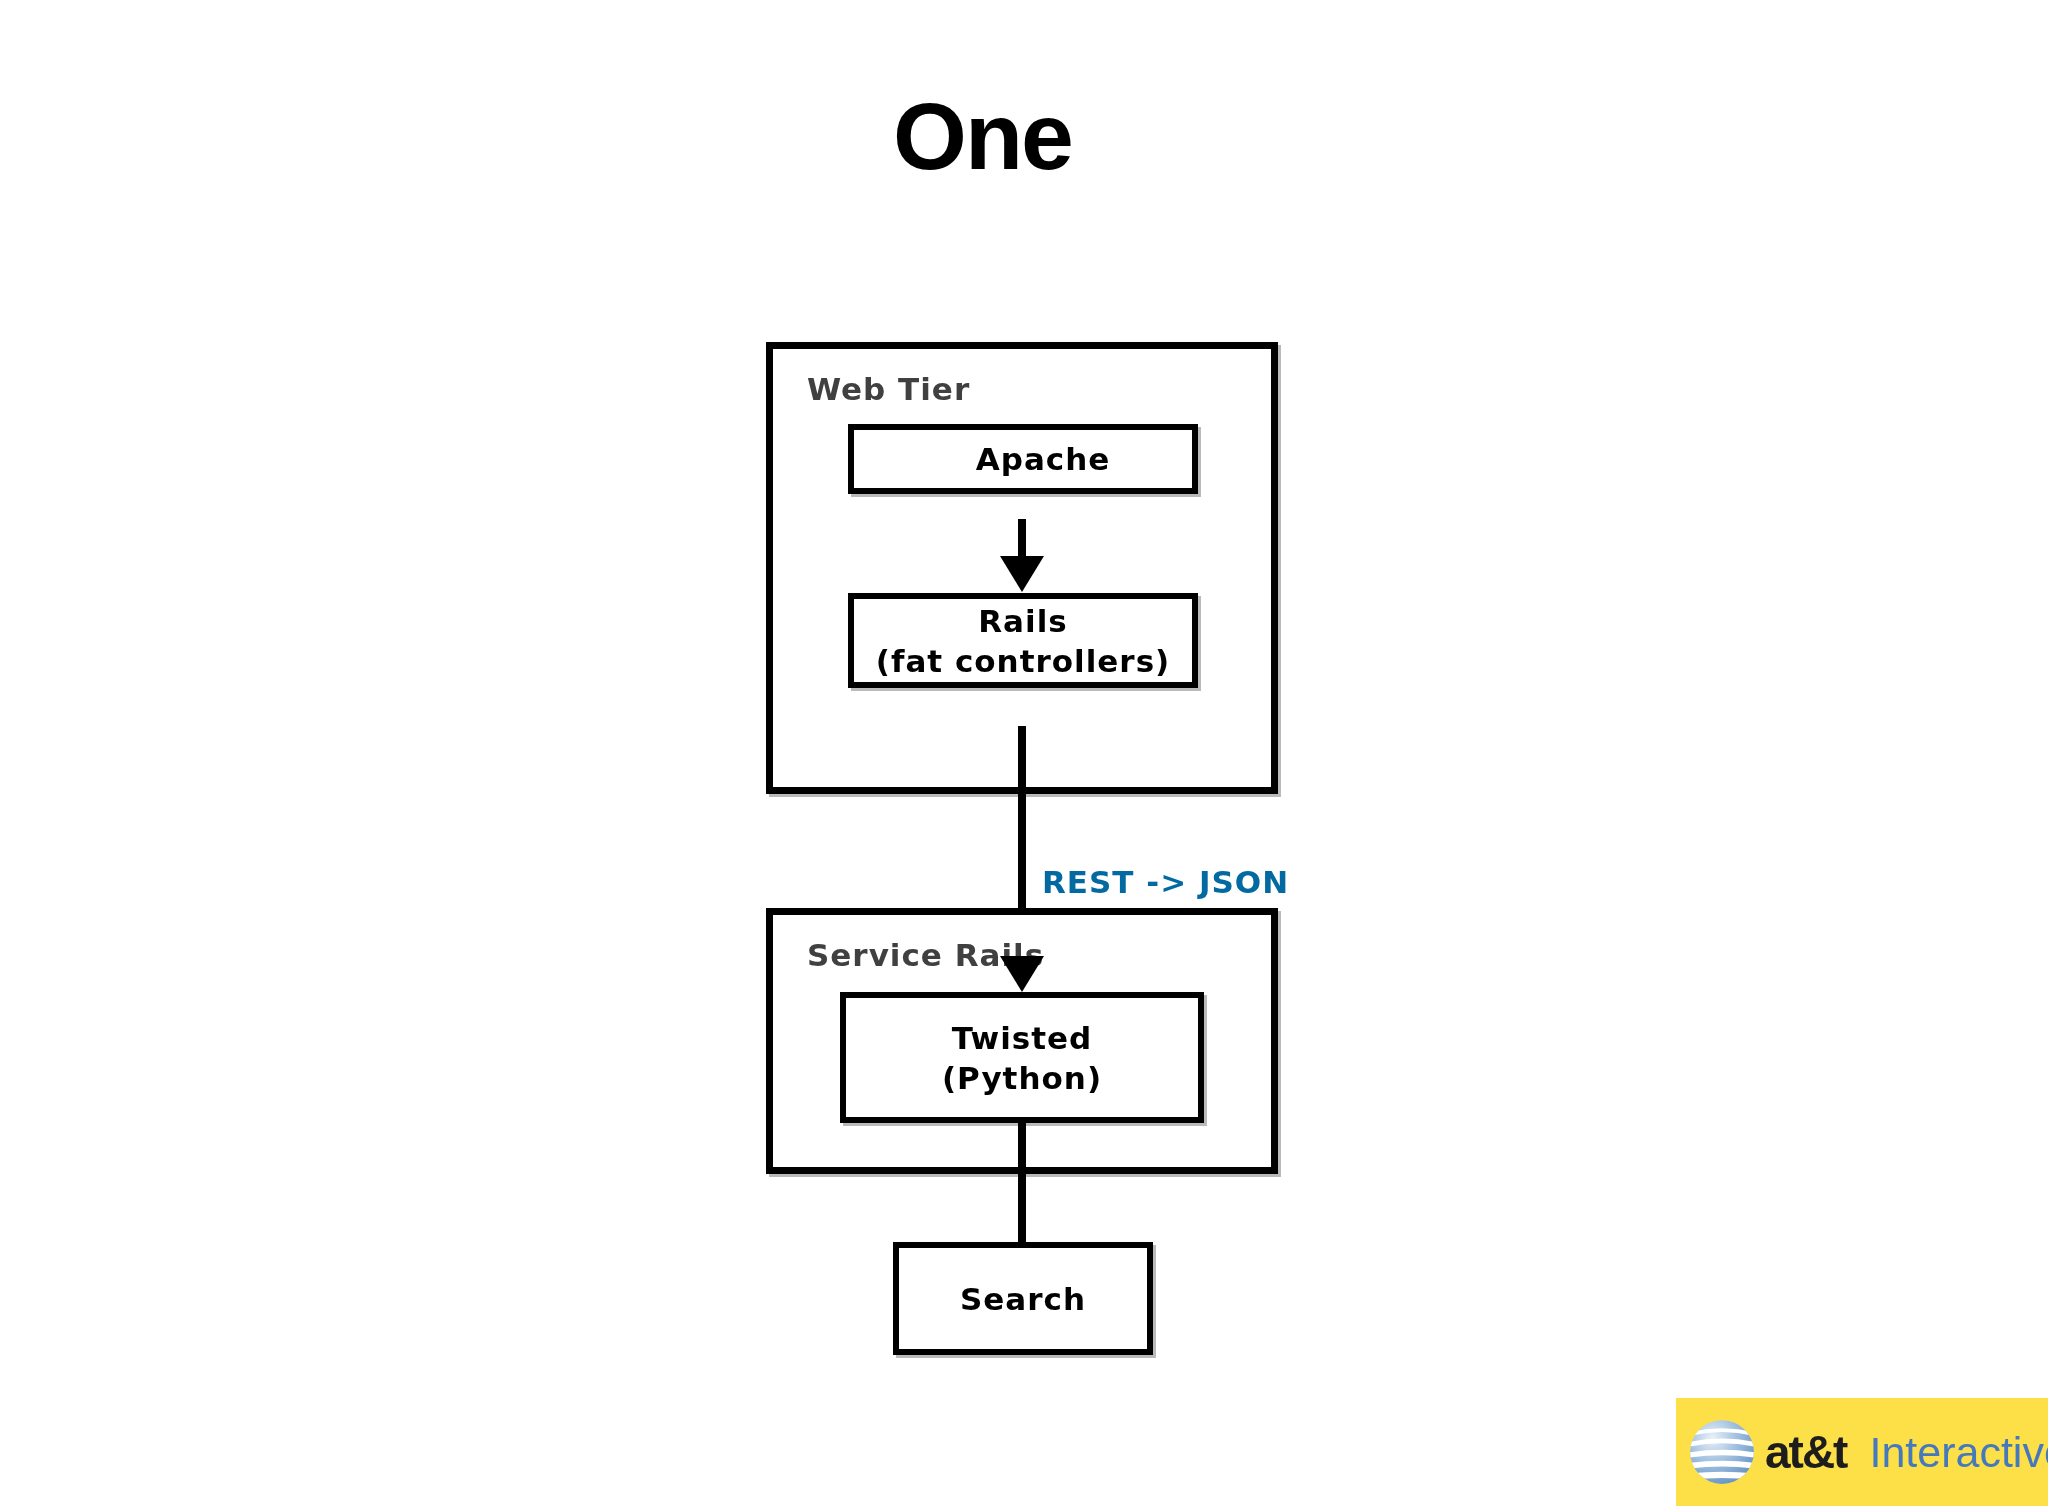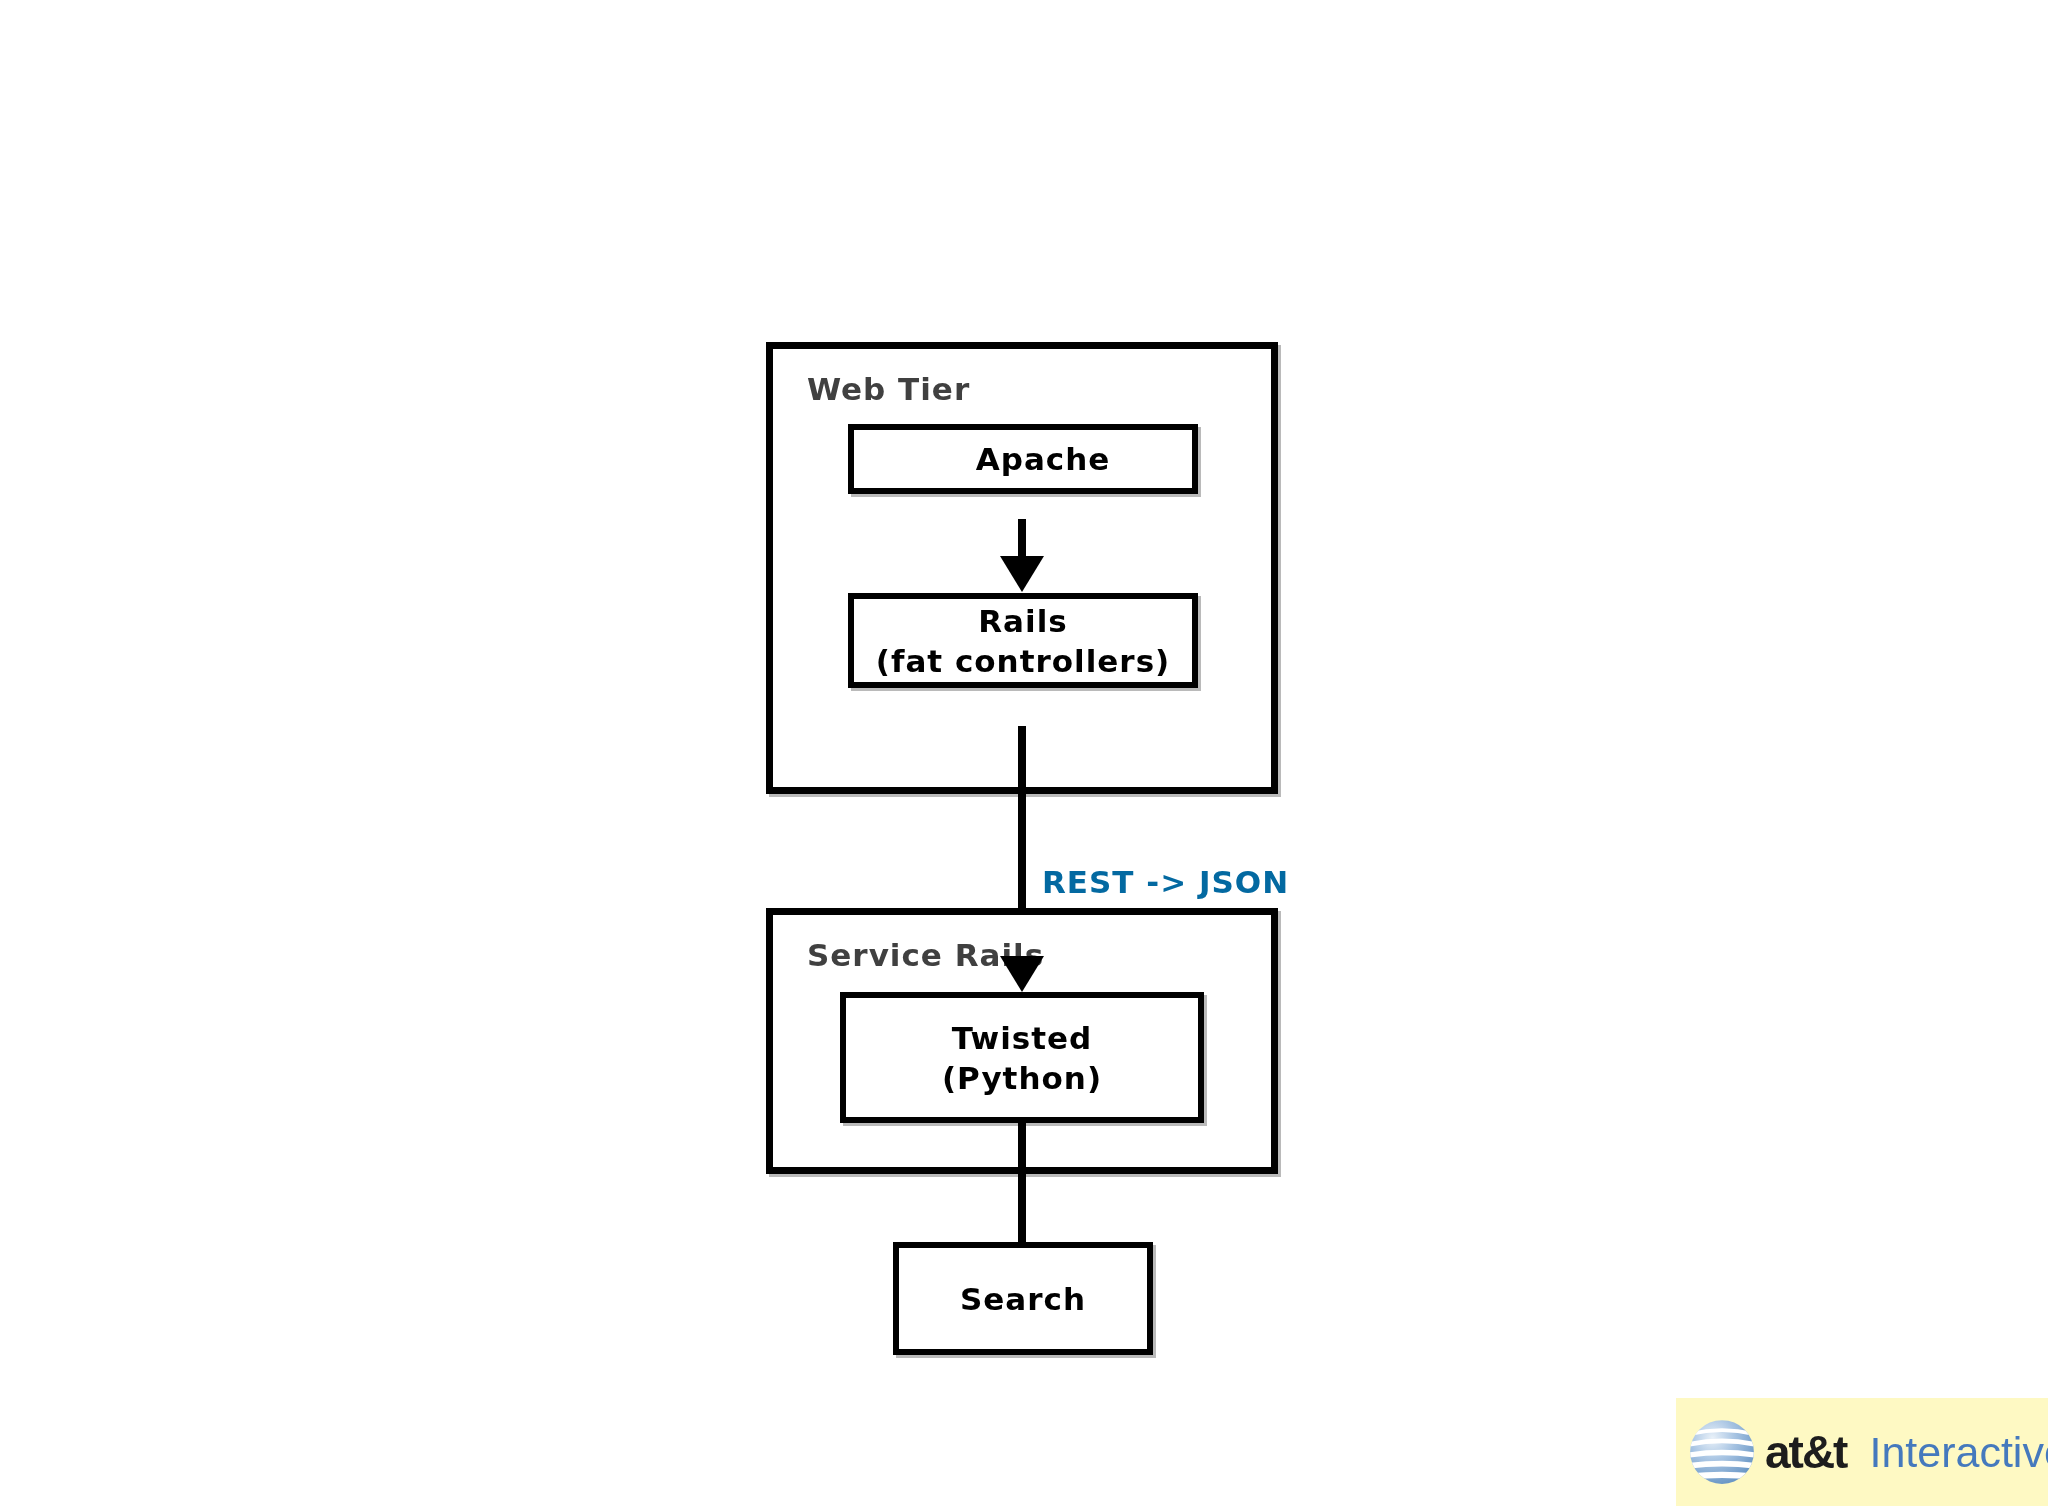--- a/index.html
+++ b/index.html
@@ -86,21 +86,21 @@
     font-size: 31px;
     font-weight: 700;
     letter-spacing: 1px;
     color: #0369a1;
     white-space: nowrap;
   }
   .logo {
     position: absolute;
     left: 1676px; top: 1398px;
     width: 372px; height: 108px;
-    background: #fef9c3;
+    background: #fde047;
     display: flex;
     align-items: center;
     padding-left: 12px;
     font-family: "Liberation Sans", sans-serif;
   }
   .logo .globe { width: 68px; height: 68px; flex: 0 0 auto; }
   .logo .att {
     margin-left: 9px;
     font-size: 46px;
     font-weight: 700;
@@ -117,20 +117,21 @@
     font-weight: 400;
     color: #4579bd;
     letter-spacing: 0px;
   }
 </style>
 </head>
 <body>
 
 <div class="canvas">
 
+  <div class="title">One</div>
 
   <div class="tier web">
     <div class="tier-label">Web Tier</div>
   </div>
 
   <div class="node apache">
     <span>Apache</span>
   </div>
 
   <div class="shaft s1"></div>

